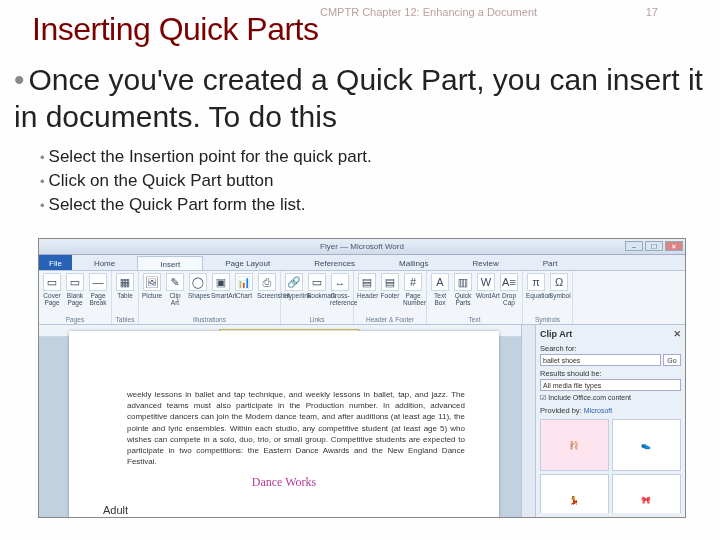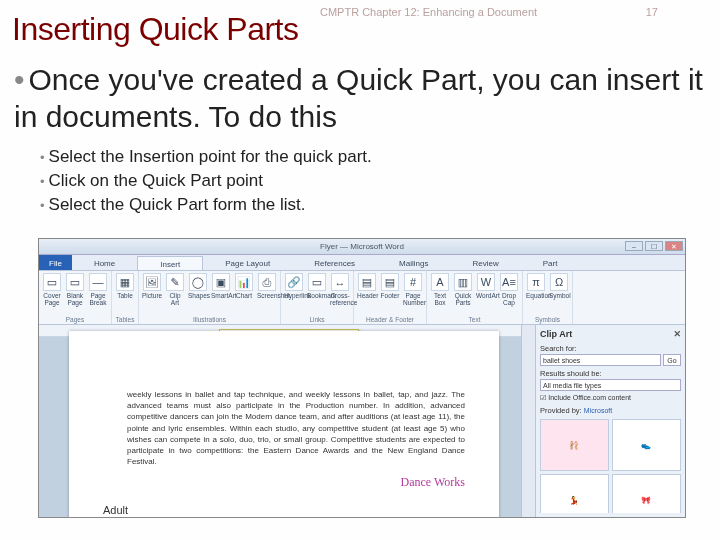--- a/index.html
+++ b/index.html
@@ -15,21 +15,21 @@
     position: absolute;
     top: 0; left: 0; right: 0;
     height: 58px;
     display: flex;
     align-items: center;
   }
   .slide-title {
     font-size: 32px;
     color: #7a0000;
     font-weight: normal;
-    margin-left: 12px;
+    margin-left: 32px;
     letter-spacing: -0.5px;
   }
   .chapter-label {
     position: absolute;
     top: 6px;
     left: 320px;
     font-size: 11px;
     color: #bba0a0;
   }
   .page-num {
@@ -189,21 +189,21 @@
     padding: 4px;
     font-size: 7px;
     color: #555;
     box-shadow: 1px 1px 2px rgba(0,0,0,0.2);
   }
   .ws-tooltip b { font-size: 7.5px; color:#222; }
   .ws-doc-text { line-height: 1.4; text-align: justify; margin-top: 40px; margin-left: 24px;}
   .ws-doc-heading {
     color: #b23a9b;
     font-size: 12px;
-    text-align: right;
+    text-align: center;
     margin-top: 8px;
     font-family: 'Comic Sans MS', cursive;
   }
   .ws-scroll {
     width: 14px;
     background: #e2e9f2;
     border-left: 1px solid #b7c6da;
   }
   .ws-clipart {
     width: 150px;
@@ -233,21 +233,21 @@
   <div class="page-num">17</div>
   <h1 class="slide-title">Inserting Quick Parts</h1>
 </div>
 
 <div class="content">
   <div class="bullet-main">
     <span class="dot">•</span><span>Once you've created a Quick Part, you can insert it in documents. To do this</span>
   </div>
   <div class="sub-bullets">
     <div><span class="dot">•</span><span>Select the Insertion point for the quick part.</span></div>
-    <div><span class="dot">•</span><span>Click on the Quick Part point</span></div>
+    <div><span class="dot">•</span><span>Click on the Quick Part button</span></div>
     <div><span class="dot">•</span><span>Select the Quick Part form the list.</span></div>
   </div>
 </div>
 
 <div class="wordshot">
   <div class="ws-titlebar">
     <span>Flyer — Microsoft Word</span>
     <div class="ws-winbtns">
       <span>–</span>
       <span>☐</span>

